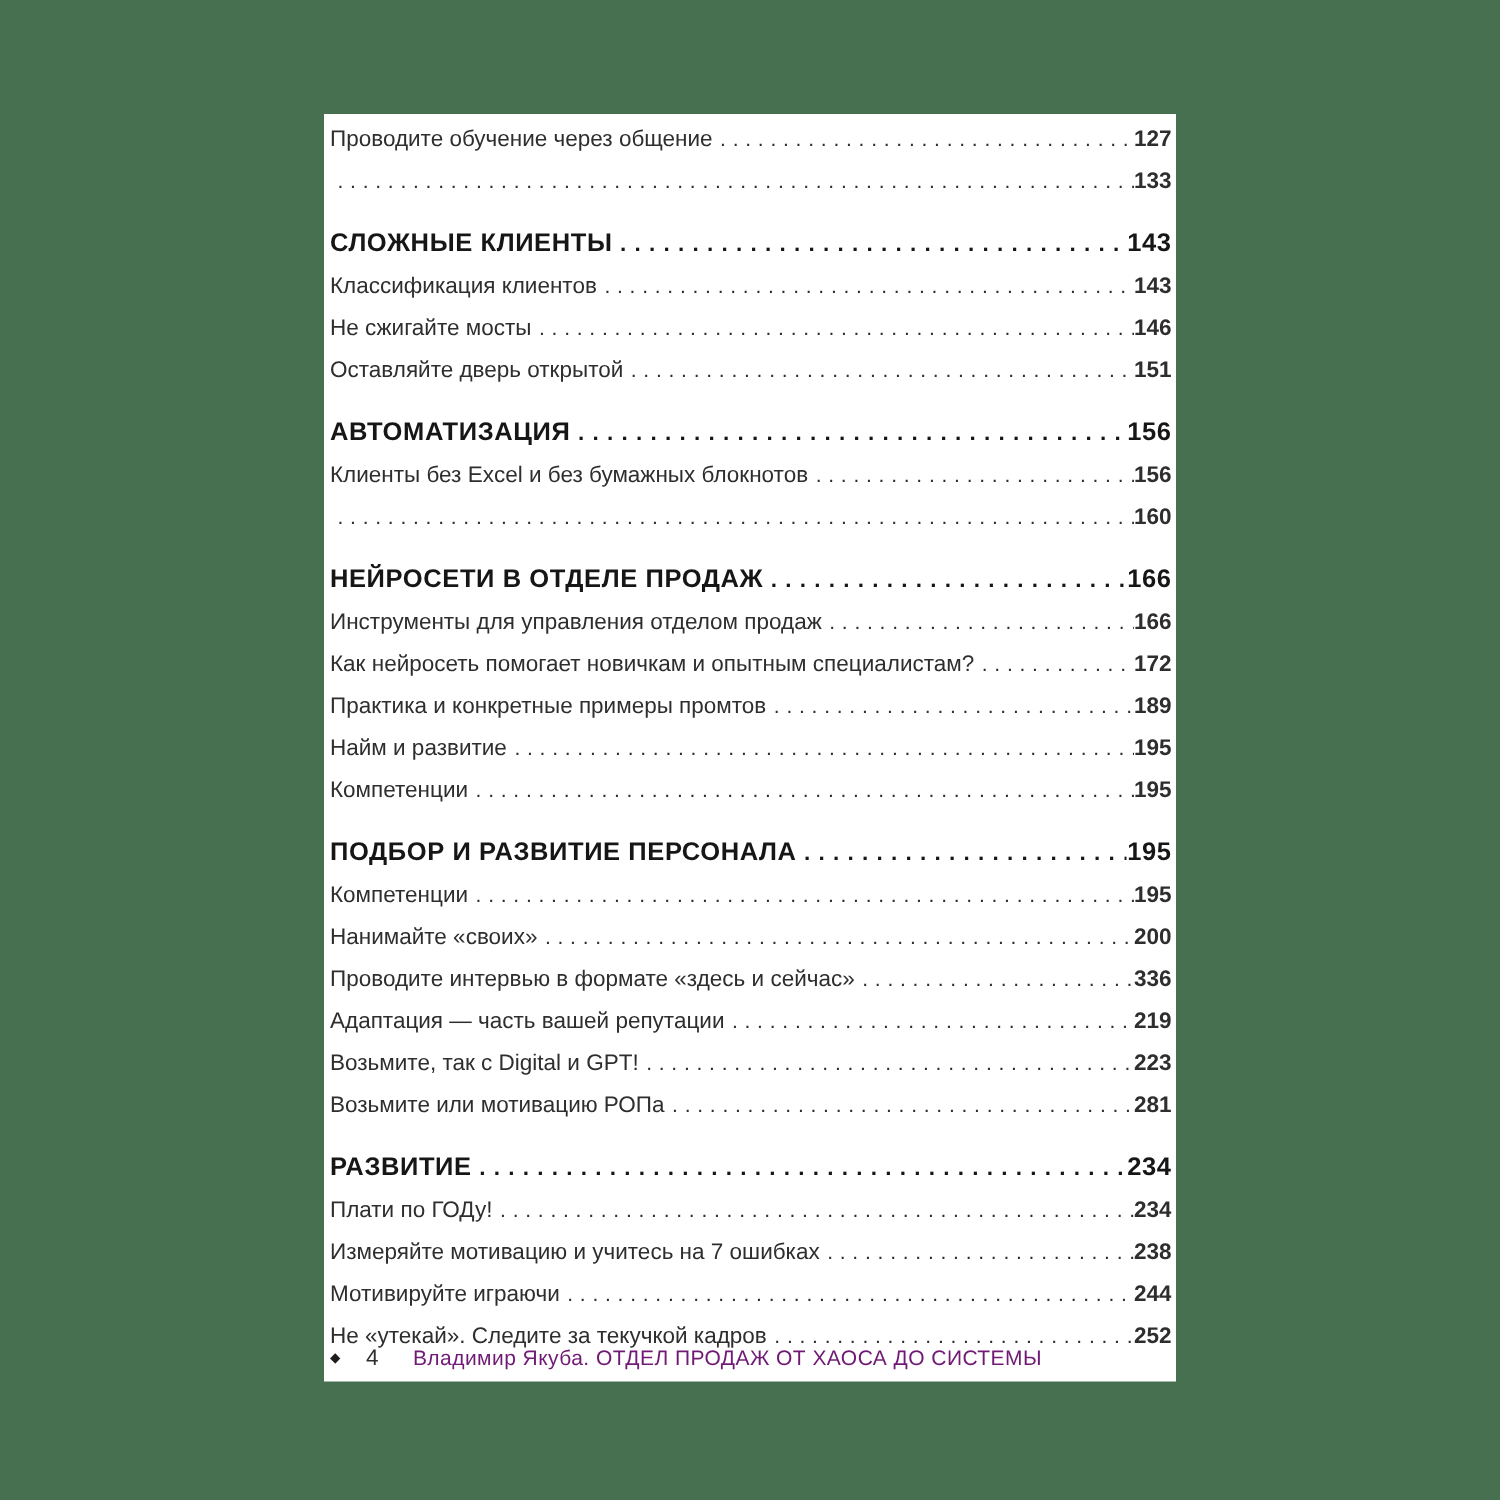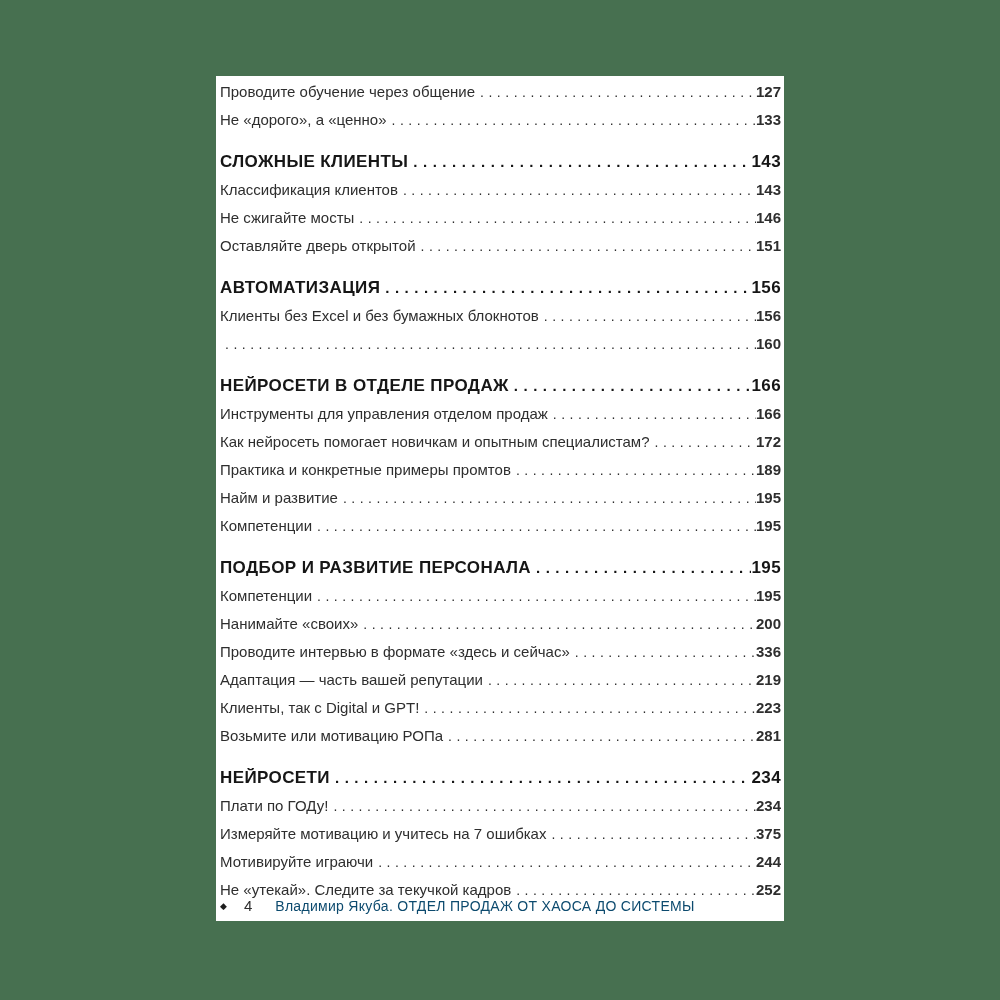--- a/index.html
+++ b/index.html
@@ -81,35 +81,34 @@
     margin-right: 17px;
     position: relative;
     top: -2px;
   }
   .footer .pagenum {
     font-size: 15px;
     margin-right: 23px;
   }
   .footer .booktitle {
     letter-spacing: 0.3px;
-    color: #0c4a6e;
+    color: #701a75;
   }
 </style>
 </head>
 <body style="--bg: #477050; --paper: #ffffff; --ink: #2e2e2e; --ink-strong: #161616;">
 
 <div class="paper">
   <div class="toc">
       <div class="toc-row item">
         <span class="t">Проводите обучение через общение</span>
         <span class="dots" aria-hidden="true">................................................................................................................................................................</span>
         <span class="p">127</span>
       </div>
       <div class="toc-row item">
-        <span class="t">Не «дорого», а «ценно»</span>
         <span class="dots" aria-hidden="true">................................................................................................................................................................</span>
         <span class="p">133</span>
       </div>
       <div class="toc-row chapter">
         <span class="t">СЛОЖНЫЕ КЛИЕНТЫ</span>
         <span class="dots" aria-hidden="true">................................................................................................................................................................</span>
         <span class="p">143</span>
       </div>
       <div class="toc-row item">
         <span class="t">Классификация клиентов</span>
@@ -189,43 +188,43 @@
         <span class="t">Проводите интервью в формате «здесь и сейчас»</span>
         <span class="dots" aria-hidden="true">................................................................................................................................................................</span>
         <span class="p">336</span>
       </div>
       <div class="toc-row item">
         <span class="t">Адаптация — часть вашей репутации</span>
         <span class="dots" aria-hidden="true">................................................................................................................................................................</span>
         <span class="p">219</span>
       </div>
       <div class="toc-row item">
-        <span class="t">Клиенты, так с Digital и GPT!</span>
+        <span class="t">Возьмите, так с Digital и GPT!</span>
         <span class="dots" aria-hidden="true">................................................................................................................................................................</span>
         <span class="p">223</span>
       </div>
       <div class="toc-row item">
         <span class="t">Возьмите или мотивацию РОПа</span>
         <span class="dots" aria-hidden="true">................................................................................................................................................................</span>
         <span class="p">281</span>
       </div>
       <div class="toc-row chapter">
-        <span class="t">НЕЙРОСЕТИ</span>
+        <span class="t">РАЗВИТИЕ</span>
         <span class="dots" aria-hidden="true">................................................................................................................................................................</span>
         <span class="p">234</span>
       </div>
       <div class="toc-row item">
         <span class="t">Плати по ГОДу!</span>
         <span class="dots" aria-hidden="true">................................................................................................................................................................</span>
         <span class="p">234</span>
       </div>
       <div class="toc-row item">
         <span class="t">Измеряйте мотивацию и учитесь на 7 ошибках</span>
         <span class="dots" aria-hidden="true">................................................................................................................................................................</span>
-        <span class="p">375</span>
+        <span class="p">238</span>
       </div>
       <div class="toc-row item">
         <span class="t">Мотивируйте играючи</span>
         <span class="dots" aria-hidden="true">................................................................................................................................................................</span>
         <span class="p">244</span>
       </div>
       <div class="toc-row item">
         <span class="t">Не «утекай». Следите за текучкой кадров</span>
         <span class="dots" aria-hidden="true">................................................................................................................................................................</span>
         <span class="p">252</span>

